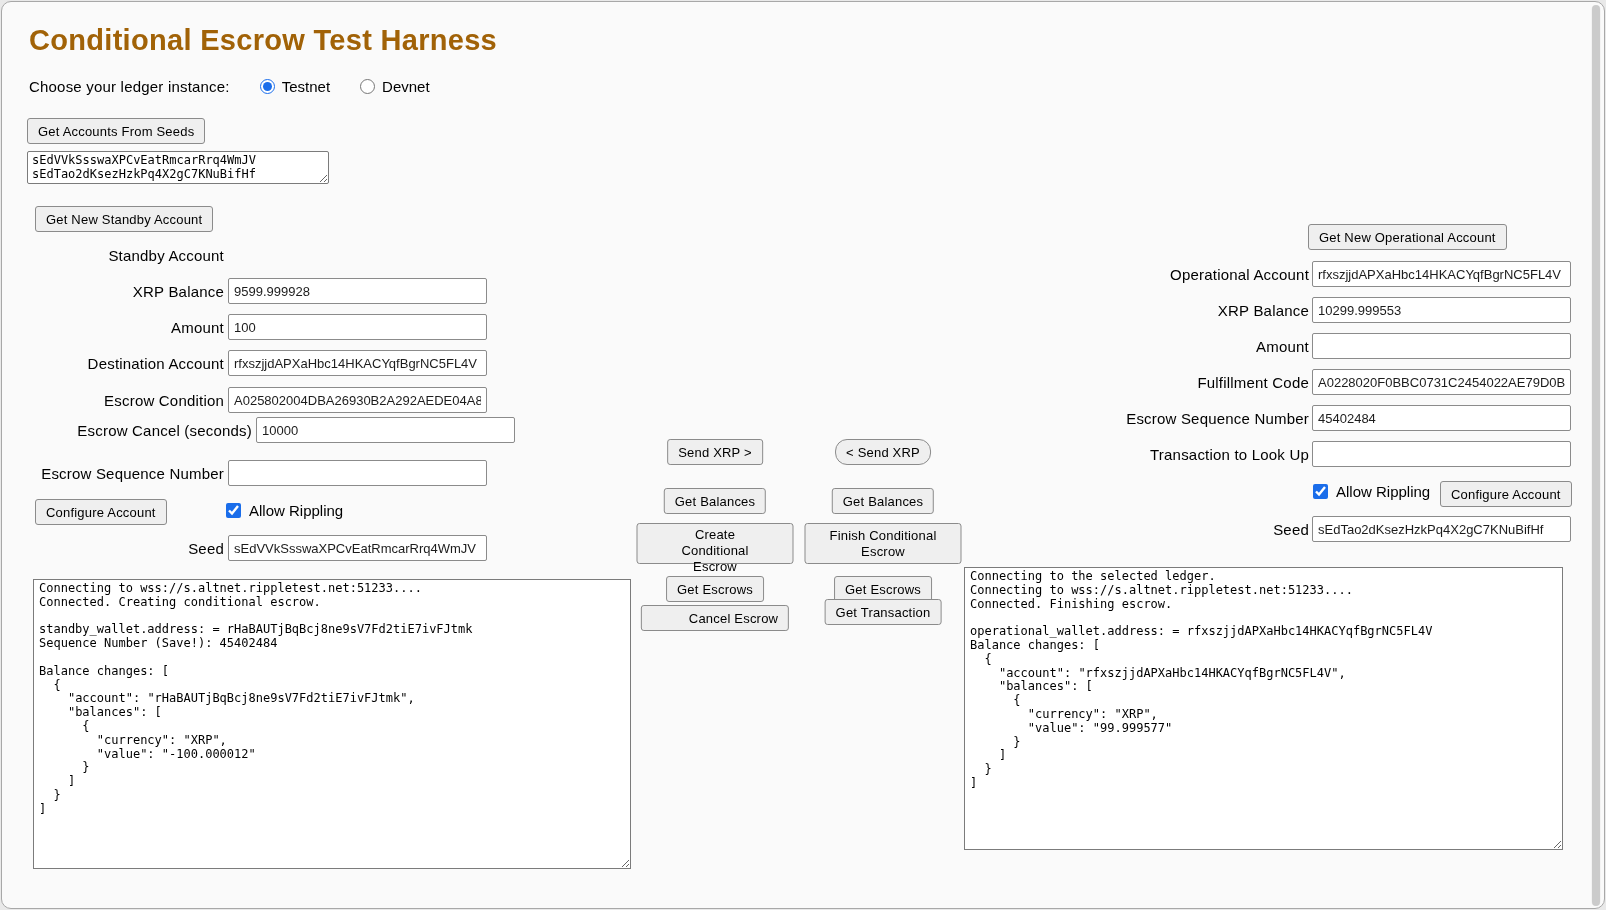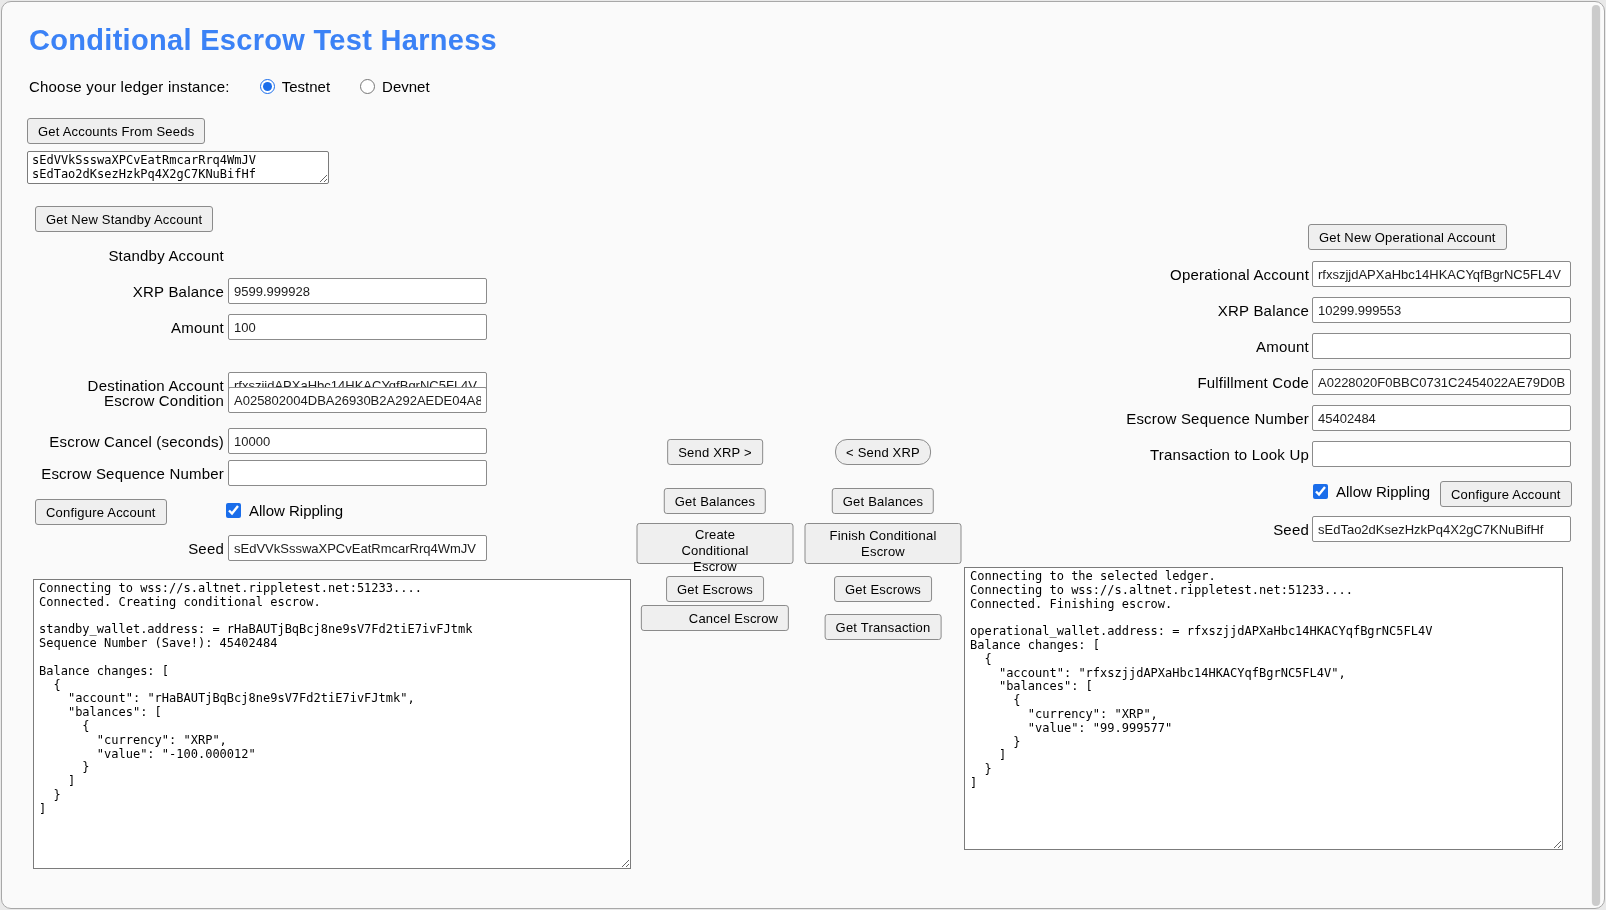--- a/index.html
+++ b/index.html
@@ -1,18 +1,18 @@
 <!DOCTYPE html>
 <html><head>
 <meta charset="utf-8">
 <style>
   html,body{margin:0;padding:0;background:#e9e9e9;font-family:"Liberation Sans",sans-serif;}
   .page{position:relative;width:1604px;height:908px;margin:1px auto;background:#fafafa;
         border:1px solid #a8a8a8;border-radius:10px;overflow:hidden;box-sizing:border-box;}
-  .title{position:absolute;left:27px;top:22px;font-size:29px;font-weight:700;color:#3b82f6;
+  .title{position:absolute;left:27px;top:22px;font-size:29px;font-weight:700;color:#a16207;
          letter-spacing:.3px;white-space:nowrap;}
   .ledger-row{position:absolute;left:27px;top:76px;display:flex;align-items:center;font-size:15px;color:#000;}
   .ledger-row .cap{letter-spacing:.2px;}
   .radio-opt{display:flex;align-items:center;gap:7px;margin-left:30px;cursor:pointer;}
   input[type=radio],input[type=checkbox]{width:15px;height:15px;margin:0;accent-color:#1a6deA;}
   .btn{position:absolute;background:#efefef;border:1px solid #8b8b8b;border-radius:3px;
        font-family:"Liberation Sans",sans-serif;font-size:13px;color:#000;padding:4px 10px;
        height:26px;white-space:nowrap;letter-spacing:.2px;cursor:pointer;}
   .btn.two-line{height:41px;width:157px;padding:3px 22px;line-height:16px;white-space:normal;text-align:center;}
   textarea{background:#fff;border:1px solid #7b7b7b;font-family:"DejaVu Sans Mono",monospace;
@@ -66,29 +66,29 @@
     <span class="flabel">Standby Account</span>
   </div>
   <div class="frow lft" style="top:276px;">
     <span class="flabel">XRP Balance</span>
     <input class="finput" value="9599.999928" style="">
   </div>
   <div class="frow lft" style="top:312px;">
     <span class="flabel">Amount</span>
     <input class="finput" value="100" style="">
   </div>
-  <div class="frow lft" style="top:348px;margin-top:22px;">
+  <div class="frow lft" style="top:348px;">
     <span class="flabel">Destination Account</span>
     <input class="finput" value="rfxszjjdAPXaHbc14HKACYqfBgrNC5FL4V" style="">
   </div>
   <div class="frow lft" style="top:385px;">
     <span class="flabel">Escrow Condition</span>
     <input class="finput" value="A025802004DBA26930B2A292AEDE04A88D4" style="">
   </div>
-  <div class="frow lft" style="top:426px;">
+  <div class="frow lft" style="top:415px;margin-left:28px;">
     <span class="flabel">Escrow Cancel (seconds)</span>
     <input class="finput" value="10000" style="">
   </div>
   <div class="frow lft" style="top:458px;">
     <span class="flabel">Escrow Sequence Number</span>
     <input class="finput" value="" style="">
   </div>
 
   <button class="btn" style="left:33px;top:497px;">Configure Account</button>
   <label class="chk-row" style="left:224px;top:500px;">
@@ -122,21 +122,21 @@
   <button class="btn mid-btn" style="left:713px;top:437px;">Send XRP &gt;</button>
   <button class="btn mid-btn" style="left:713px;top:486px;">Get Balances</button>
   <button class="btn mid-btn two-line" style="left:713px;top:521px;">Create Conditional Escrow</button>
   <button class="btn mid-btn" style="left:713px;top:574px;">Get Escrows</button>
   <button class="btn mid-btn" style="left:713px;top:603px;padding-left:47px;">Cancel Escrow</button>
 
   <button class="btn mid-btn" style="left:881px;top:437px;border-radius:12px;">&lt; Send XRP</button>
   <button class="btn mid-btn" style="left:881px;top:486px;">Get Balances</button>
   <button class="btn mid-btn two-line" style="left:881px;top:521px;">Finish Conditional Escrow</button>
   <button class="btn mid-btn" style="left:881px;top:574px;">Get Escrows</button>
-  <button class="btn mid-btn" style="left:881px;top:612px;">Get Transaction</button>
+  <button class="btn mid-btn" style="left:881px;top:597px;">Get Transaction</button>
 
   <button class="btn" style="left:1306px;top:222px;">Get New Operational Account</button>
 
   <div class="frow rgt" style="top:259px;">
     <span class="flabel">Operational Account</span>
     <input class="finput" value="rfxszjjdAPXaHbc14HKACYqfBgrNC5FL4V" style="">
   </div>
   <div class="frow rgt" style="top:295px;">
     <span class="flabel">XRP Balance</span>
     <input class="finput" value="10299.999553" style="">

